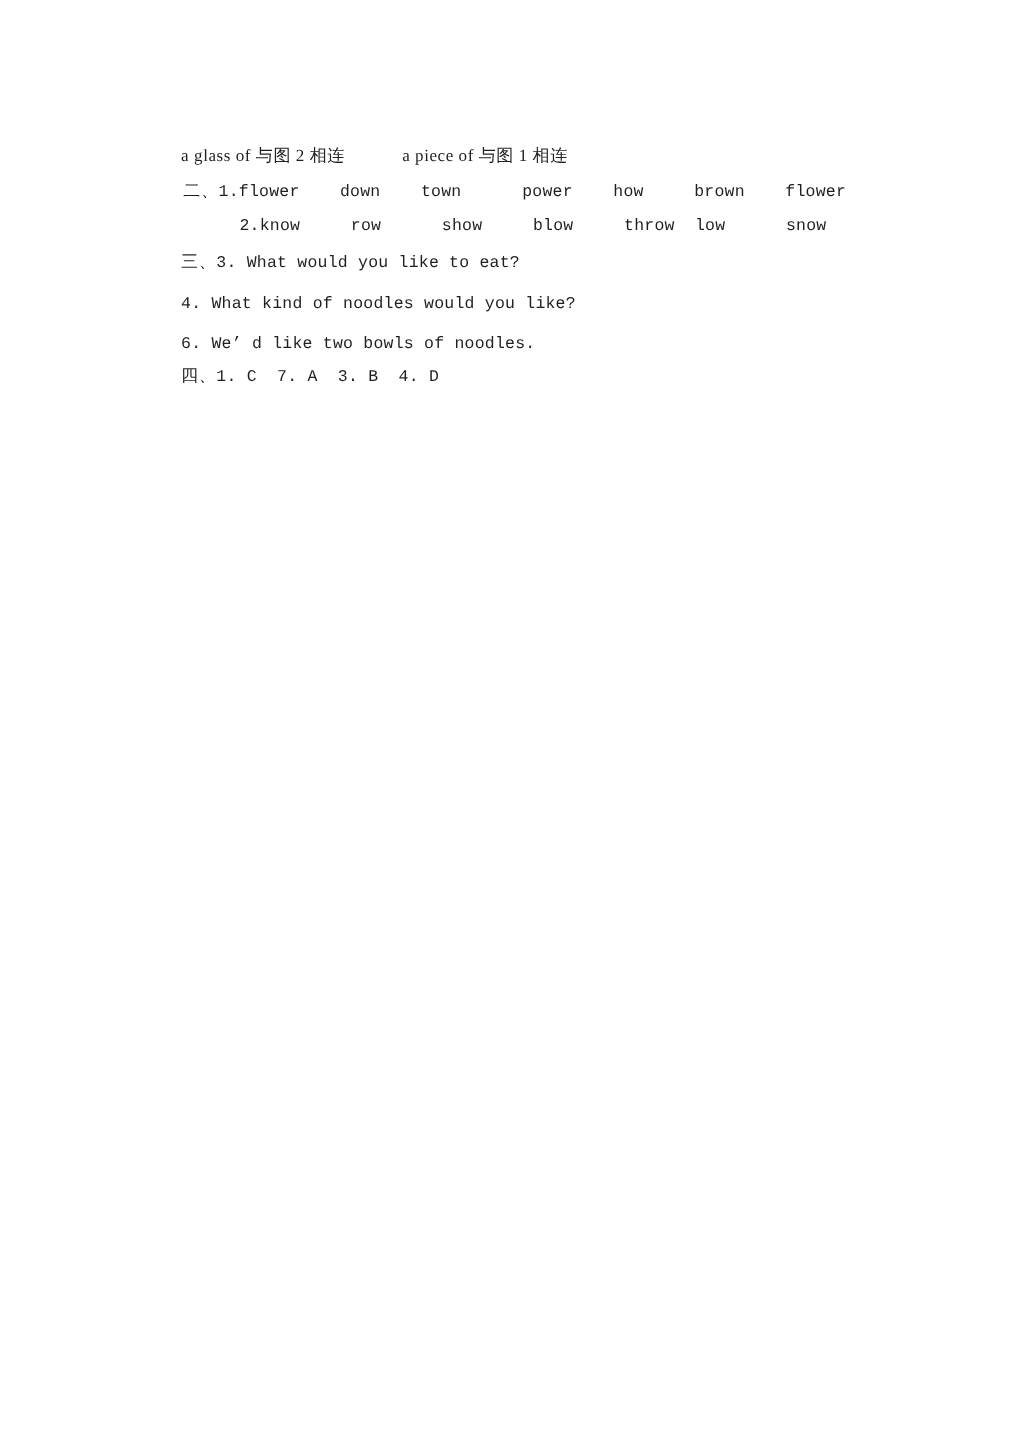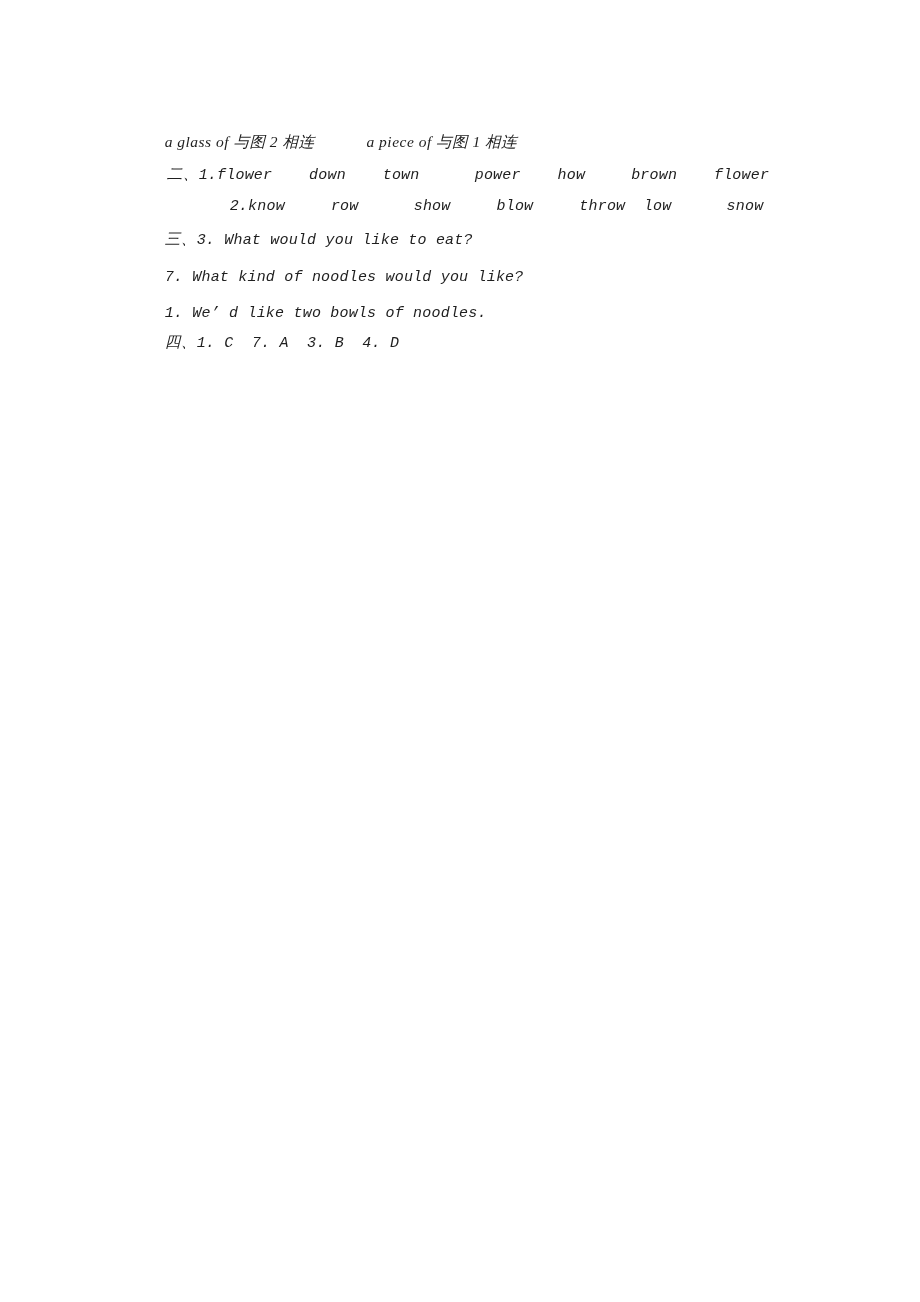--- a/index.html
+++ b/index.html
@@ -9,21 +9,20 @@
     background: #ffffff;
   }
   .page {
     position: relative;
     width: 920px;
     height: 974px;
     background: #ffffff;
     overflow: hidden;
     font-family: "Liberation Serif", "DejaVu Serif", serif;
     color: #1a1a1a;
-    font-style: italic;
   }
   .answer-body {
     position: absolute;
     left: 0;
     top: 0;
     width: 920px;
   }
   
   .line {
     position: absolute;
@@ -40,21 +39,21 @@
     letter-spacing: 0.2px;
   }
   .cjk {
     font-family: "Liberation Serif", "DejaVu Serif", serif;
     font-size: 15.5px;
     letter-spacing: 0.5px;
   }
   
   #line-match        { left: 139px; top: 112px; }
   #line-sec2-item1   { left: 141px; top: 144px; }
-  #line-sec2-item2   { left: 204px; top: 175px; }
+  #line-sec2-item2   { left: 192px; top: 175px; }
   #line-sec3-item1   { left: 139px; top: 209px; }
   #line-sec3-item2   { left: 139px; top: 246px; }
   #line-sec3-item3   { left: 139px; top: 282px; }
   #line-sec4         { left: 139px; top: 312px; }
 
   .seg { white-space: pre; }
   .gap-wide { display: inline-block; width: 52px; }
 </style>
 </head>
 <body>
@@ -72,25 +71,25 @@
 
     <div class="line" id="line-sec2-item2">
       <span class="seg mono">2.</span><span class="seg mono">know     row      show     blow     throw  low      snow</span>
     </div>
 
     <div class="line" id="line-sec3-item1">
       <span class="seg cjk">三、</span><span class="seg mono">3. What would you like to eat?</span>
     </div>
 
     <div class="line" id="line-sec3-item2">
-      <span class="seg mono">7. What kind of noodles would you like?</span>
+      <span class="seg mono">4. What kind of noodles would you like?</span>
     </div>
 
     <div class="line" id="line-sec3-item3">
-      <span class="seg mono">1. We’ d like two bowls of noodles.</span>
+      <span class="seg mono">6. We’ d like two bowls of noodles.</span>
     </div>
 
     <div class="line" id="line-sec4">
       <span class="seg cjk">四、</span><span class="seg mono">1. C  7. A  3. B  4. D</span>
     </div>
 
   </div>
 </div>
 
 </body></html>

